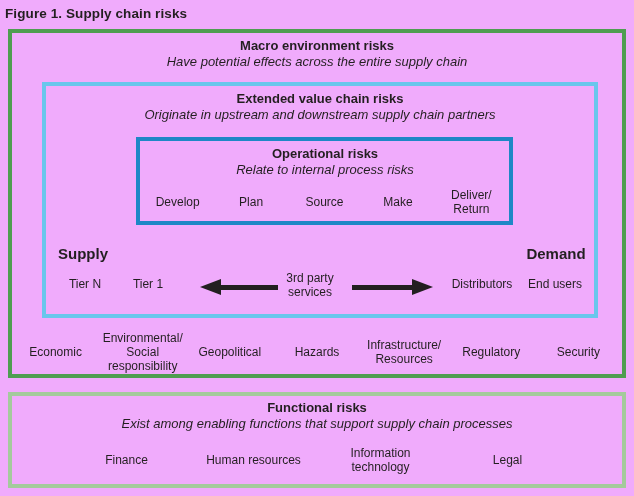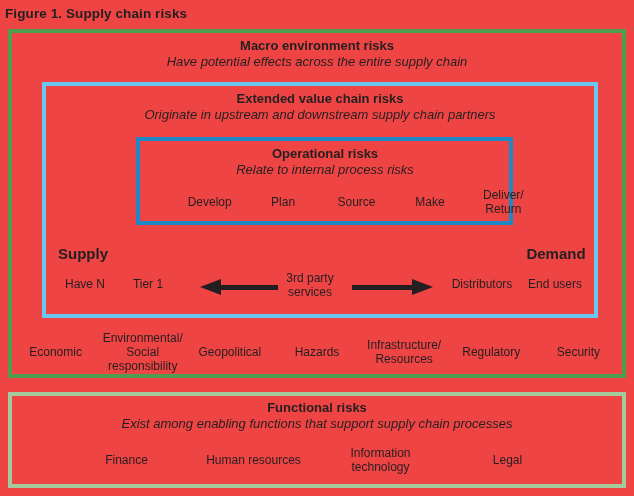--- a/index.html
+++ b/index.html
@@ -6,21 +6,21 @@
     --green:#4f9d51;
     --light_green:#a4ca9c;
     --light_blue:#69c6ec;
     --dark_blue:#1e87c6;
     --text:#231f20;
   }
   html,body{margin:0;padding:0;background:#ffffff;}
   .page{
     position:relative;
     width:634px;height:496px;
-    background:#ef4444;
+    background:#f0abfc;
     font-family:"Liberation Sans", sans-serif;
     color:var(--text,#231f20);
     overflow:hidden;
   }
   .abs{position:absolute;}
   .cx{transform:translateX(-50%);text-align:center;}
   .fig-title{
     left:5px;top:6px;
     font-size:13.5px;font-weight:bold;
     letter-spacing:0.1px;
@@ -52,33 +52,33 @@
   <div class="abs cx box-subtitle" style="left:317px;top:54px;">Have potential effects across the entire supply chain</div>
   <div class="abs cx box-title" style="left:317px;top:38px;">Macro environment risks</div>
 
   <div class="box blue-light-box"></div>
   <div class="abs cx box-subtitle" style="left:320px;top:107px;">Originate in upstream and downstream supply chain partners</div>
   <div class="abs cx box-title" style="left:320px;top:91px;">Extended value chain risks</div>
 
   <div class="box blue-dark-box"></div>
   <div class="abs cx box-title" style="left:325px;top:146px;">Operational risks</div>
   <div class="abs cx box-subtitle" style="left:325px;top:162px;text-align:right;">Relate to internal process risks</div>
-  <div class="row" style="left:141px;top:182px;width:367px;height:40px;margin-left:32px;">
+  <div class="row" style="left:141px;top:182px;width:367px;height:40px;">
     <div class="cell">Develop</div>
     <div class="cell">Plan</div>
     <div class="cell">Source</div>
     <div class="cell">Make</div>
     <div class="cell">Deliver/
 Return</div>
   </div>
 
   <div class="abs bold-label" style="left:58px;top:245px;">Supply</div>
   <div class="abs cx bold-label" style="left:556px;top:245px;">Demand</div>
 
-  <div class="abs cx label" style="left:85px;top:277px;">Have N</div>
+  <div class="abs cx label" style="left:85px;top:277px;">Tier N</div>
   <div class="abs cx label" style="left:148px;top:277px;">Tier 1</div>
 
   <div class="arrow" style="left:200px;top:279px;width:78px;">
     <div class="head-left"></div>
     <div class="shaft"></div>
   </div>
 
   <div class="abs cx label" style="left:310px;top:271px;">3rd party
 services</div>
 

